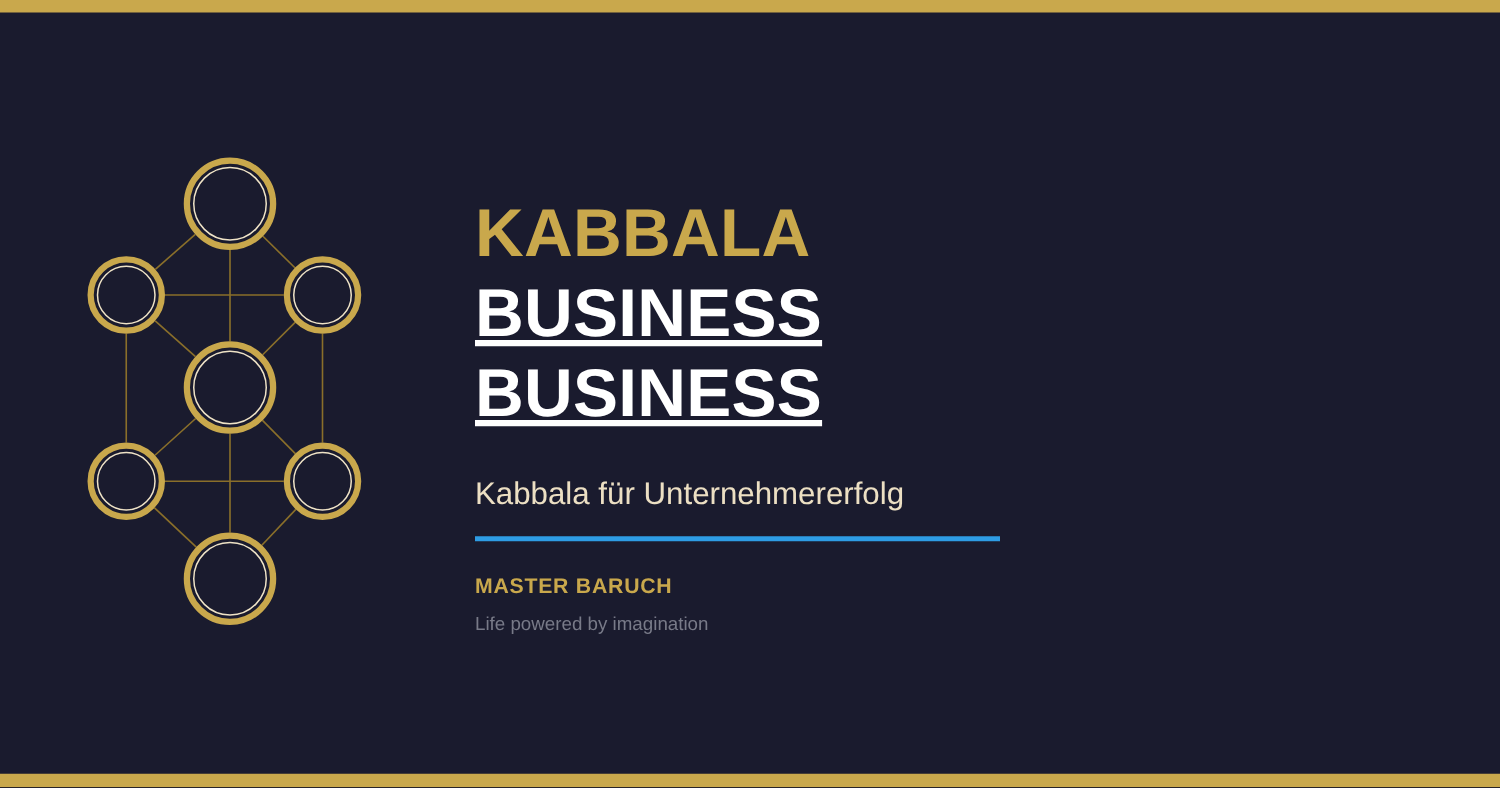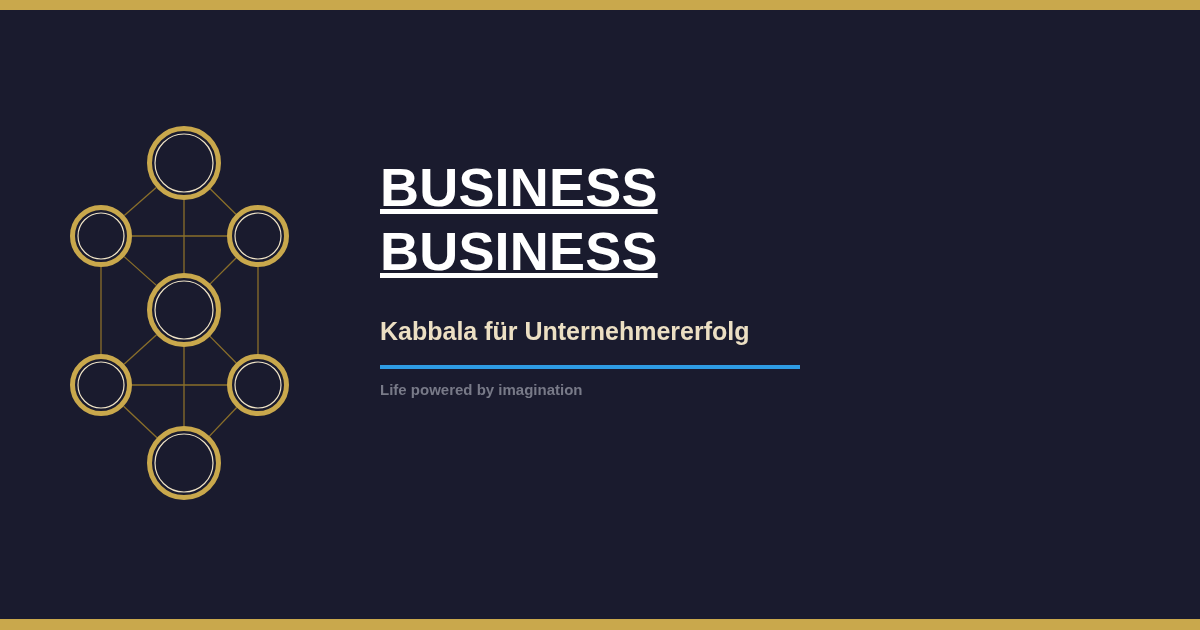--- a/index.html
+++ b/index.html
@@ -51,21 +51,21 @@
     line-height: 64px;
     letter-spacing: 0.2px;
     white-space: nowrap;
   }
   .title-line.accent { color: #c9a84c; }
   .title-line.plain  { color: #ffffff; text-decoration: underline; }
 
   #subtitle {
     margin-top: 32px;
     font-size: 25px;
-    font-weight: bold;
+    font-weight: normal;
     color: #ecdfc3;
     line-height: 32px;
     white-space: nowrap;
   }
 
   #rule {
     margin-top: 18px;
     width: 420px;
     height: 4px;
     background: #2e9ce4;
@@ -75,21 +75,21 @@
     margin-top: 26px;
     font-size: 17px;
     font-weight: bold;
     letter-spacing: 0.6px;
     color: #c9a84c;
   }
 
   #tagline {
     margin-top: 12px;
     font-size: 15px;
-    font-weight: bold;
+    font-weight: normal;
     color: #787a88;
   }
 </style>
 </head>
 <body>
 
 <div id="banner">
 
   <div class="edge-bar top"></div>
   <div class="edge-bar bottom"></div>
@@ -140,24 +140,26 @@
           <g>
             <circle cx="144" cy="368" r="34.5" fill="none" stroke="#c9a84c" stroke-width="5"></circle>
             <circle cx="144" cy="368" r="29" fill="none" stroke="#efe3c6" stroke-width="1.2"></circle>
           </g>
         </g>
     </svg>
   </div>
 
   <div id="content">
 
+    <div class="title-line accent">KABBALA</div>
     <div class="title-line plain">BUSINESS</div>
     <div class="title-line plain">BUSINESS</div>
 
     <div id="subtitle">Kabbala für Unternehmererfolg</div>
 
     <div id="rule"></div>
 
+    <div id="author">MASTER BARUCH</div>
 
     <div id="tagline">Life powered by imagination</div>
 
   </div>
 </div>
 
 </body></html>

